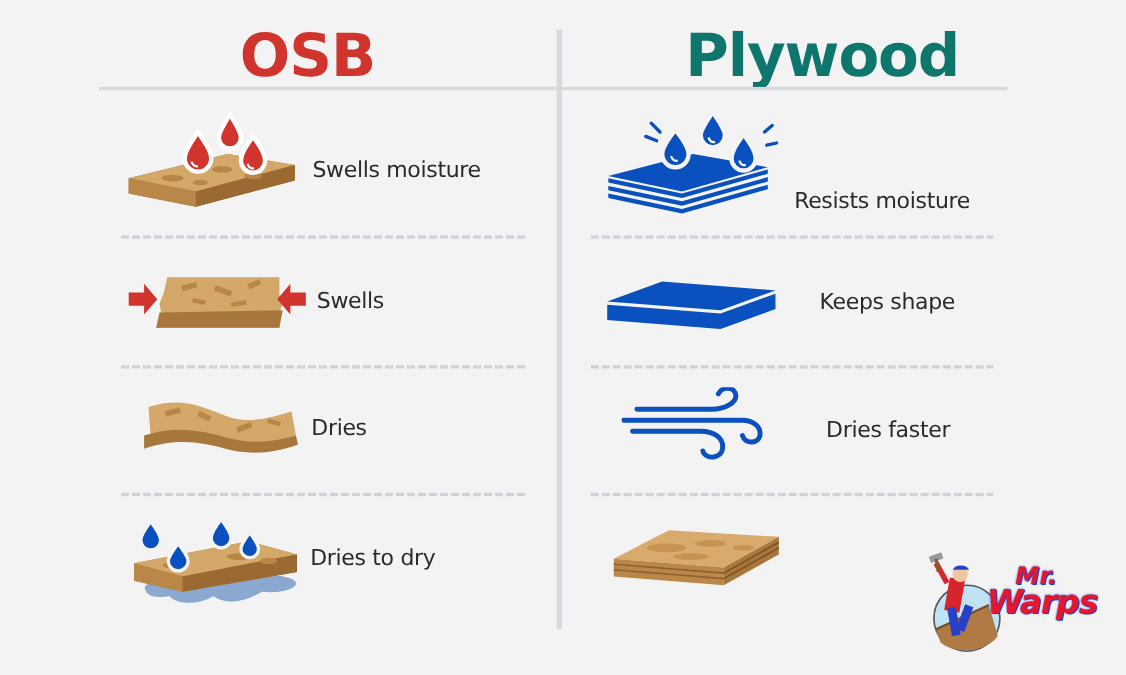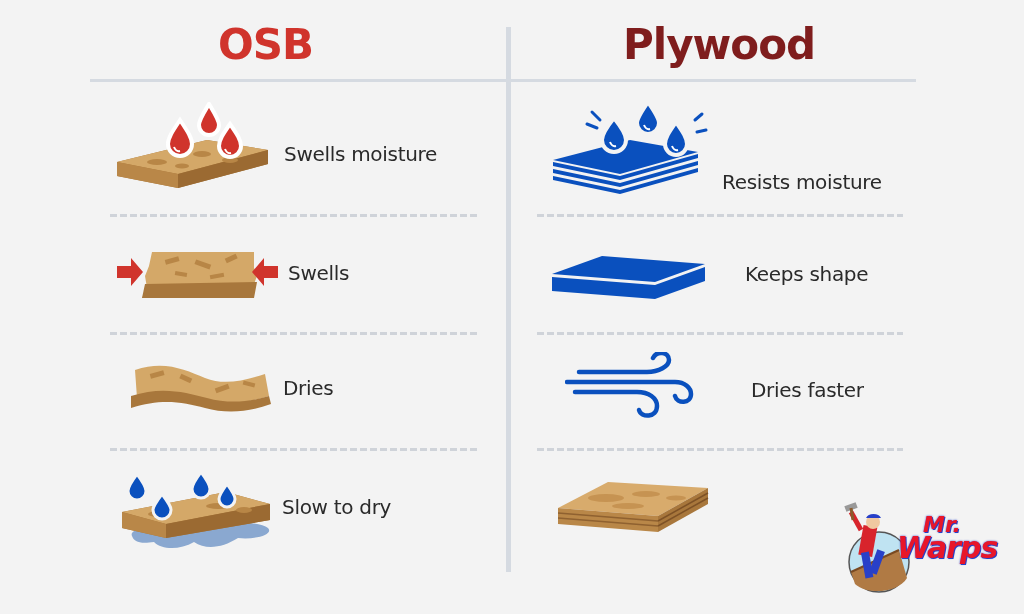--- a/index.html
+++ b/index.html
@@ -6,26 +6,26 @@
     html, body { width: 1024px; height: 614px; overflow: hidden; }
     body {
       background: #f3f3f3;
       font-family: "DejaVu Sans", sans-serif;
       position: relative;
     }
     .title {
       position: absolute;
       font-family: "DejaVu Sans", sans-serif;
       font-weight: bold;
-      font-size: 42px;
+      font-size: 54px;
       letter-spacing: -1px;
       line-height: 1;
     }
     .title-osb { left: 218px; top: 24px; color: #d0342c; }
-    .title-ply { left: 623px; top: 24px; color: #7f1d1d; }
+    .title-ply { left: 623px; top: 24px; color: #0f766e; }
     .hline {
       position: absolute; left: 90px; top: 79px; width: 826px; height: 3px;
       background: #d5dae1;
     }
     .vline {
       position: absolute; left: 506px; top: 27px; width: 5px; height: 545px;
       background: #d5dae1;
     }
     .dash {
       position: absolute; height: 3px;
@@ -125,21 +125,21 @@
   <ellipse cx="40" cy="52" rx="10" ry="3" fill="#b88646"></ellipse>
   <ellipse cx="100" cy="44" rx="12" ry="3" fill="#b88646"></ellipse>
   <ellipse cx="126" cy="48" rx="8" ry="3" fill="#b88646"></ellipse>
   <g fill="#0a50be" stroke="#f3f3f3" stroke-width="3">
     <path d="M19,12 C13,20 10,25 10,29 a9,9 0 0 0 18,0 C28,25 25,20 19,12 Z"></path>
     <path d="M44,32 C38,40 35,44 35,48 a9,9 0 0 0 18,0 C53,44 50,40 44,32 Z"></path>
     <path d="M83,10 C77,18 74,23 74,27 a9,9 0 0 0 18,0 C92,23 89,18 83,10 Z"></path>
     <path d="M109,22 C104,29 101,33 101,37 a8,8 0 0 0 16,0 C117,33 114,29 109,22 Z"></path>
   </g>
 </svg>
-<div class="label" style="left:282px; top:495px;">Slow to dry</div>
+<div class="label" style="left:282px; top:495px;">Dries to dry</div>
 
 <svg class="icon" style="left:550px; top:100px;" width="170" height="95" viewBox="0 0 170 95">
   <polygon points="3,60 80,40 148,52 70,74" fill="#0a50be"></polygon>
   <polygon points="3,62 70,76 148,54 148,58 70,80 3,66" fill="#0a50be"></polygon>
   <polygon points="3,69 70,83 148,61 148,65 70,87 3,73" fill="#0a50be"></polygon>
   <polygon points="3,76 70,90 148,68 148,72 70,94 3,80" fill="#0a50be"></polygon>
   <g fill="#0a50be" stroke="#f3f3f3" stroke-width="4">
     <path d="M64,18 C56,28 52,34 52,40 a12,12 0 0 0 24,0 C76,34 72,28 64,18 Z"></path>
     <path d="M98,2 C91,12 87,18 87,23 a11,11 0 0 0 22,0 C109,18 105,12 98,2 Z"></path>
     <path d="M126,22 C119,32 115,38 115,44 a11,11 0 0 0 22,0 C137,38 133,32 126,22 Z"></path>

